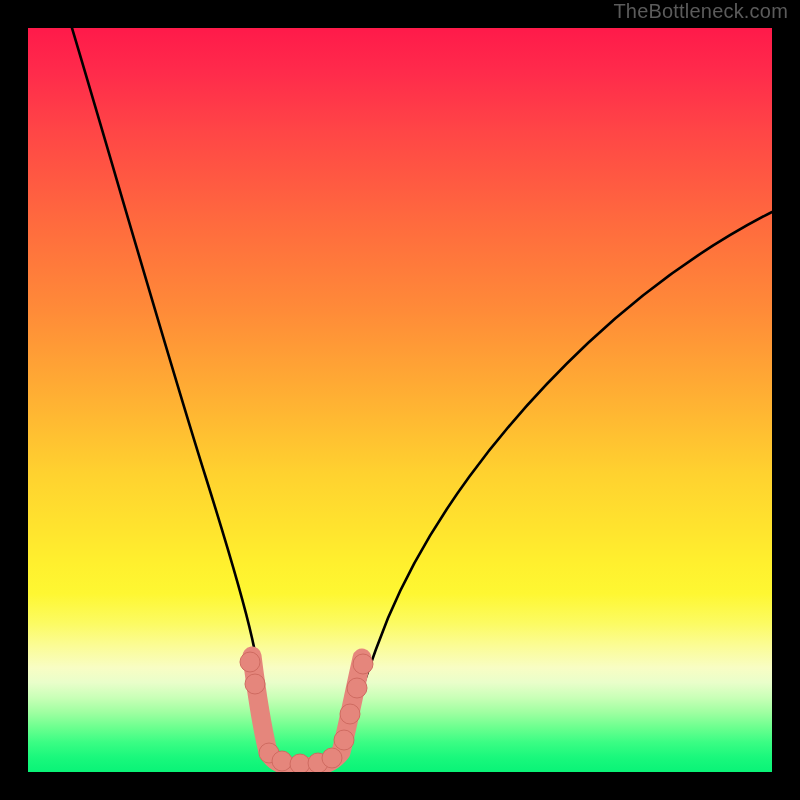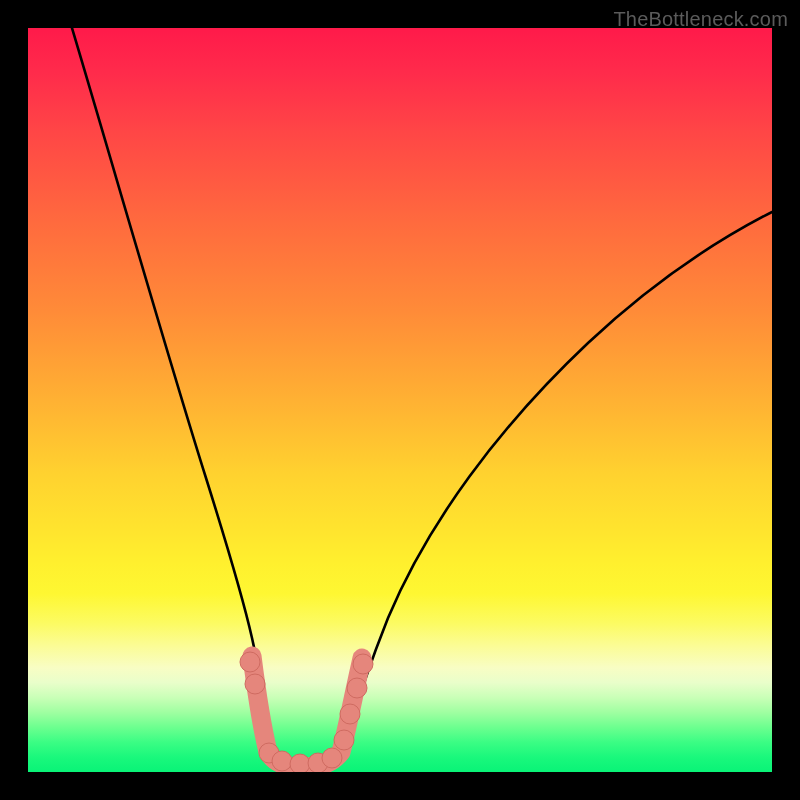--- a/index.html
+++ b/index.html
@@ -55,21 +55,21 @@
     );
   }
   svg.curves {
     position: absolute;
     inset: 0;
     width: 744px;
     height: 744px;
   }
   .watermark {
     position: absolute;
-    top: 8px;
+    top: 0;
     right: 12px;
     color: #5b5b5b;
     font-size: 20px;
     font-weight: 500;
     letter-spacing: 0.2px;
   }
 </style>
 </head>
 <body>
 

